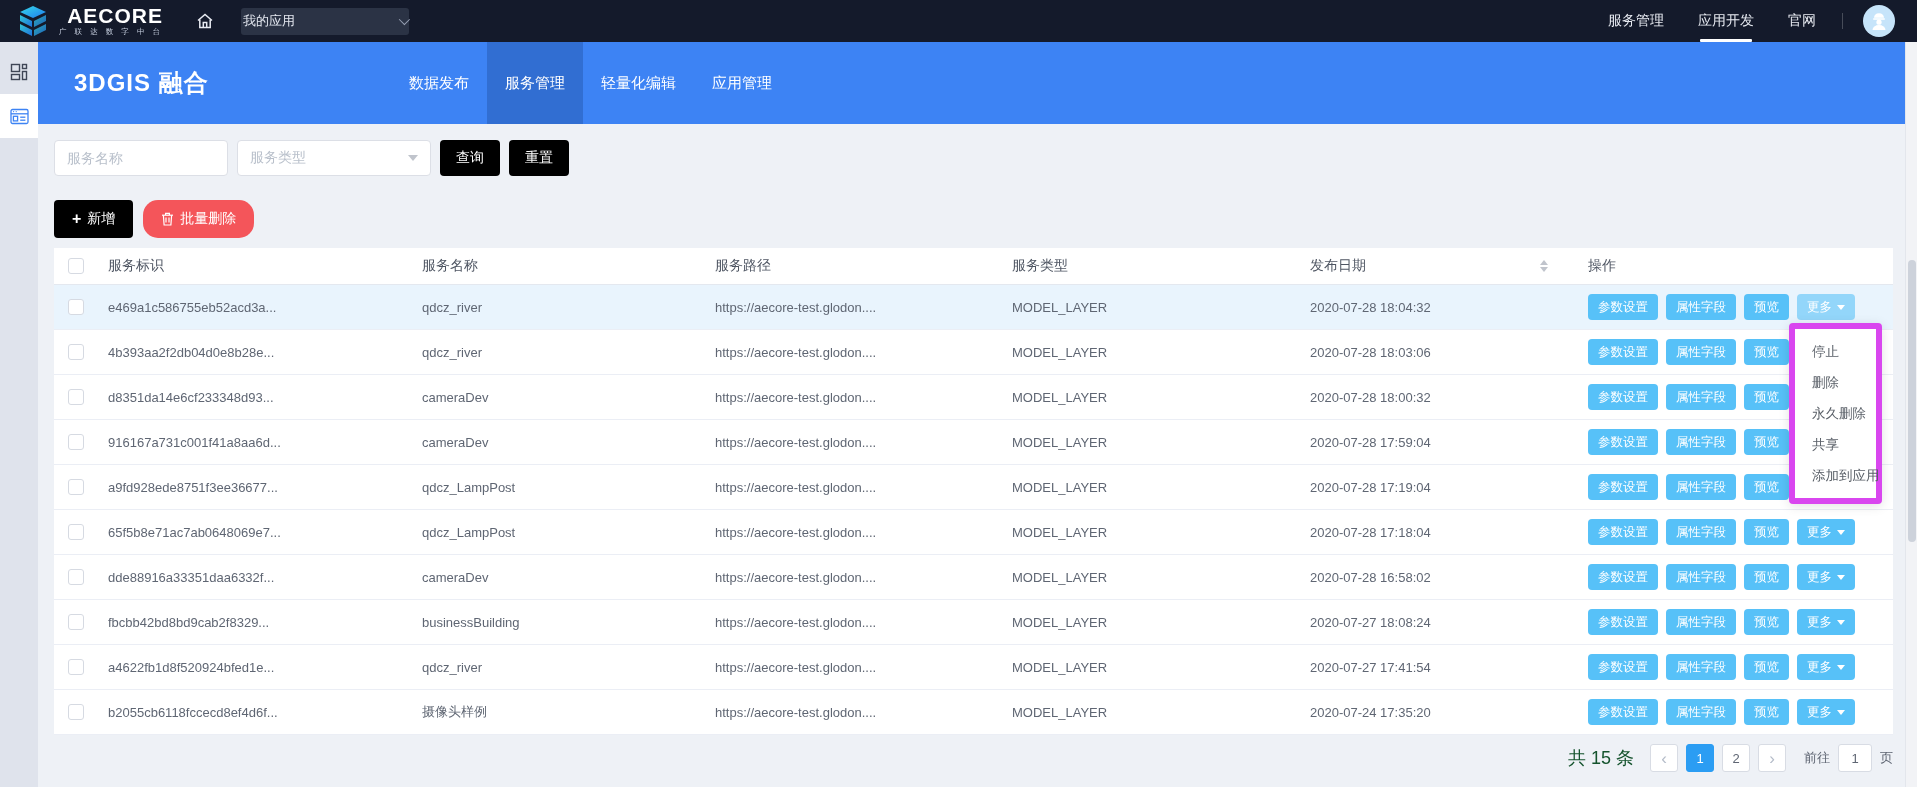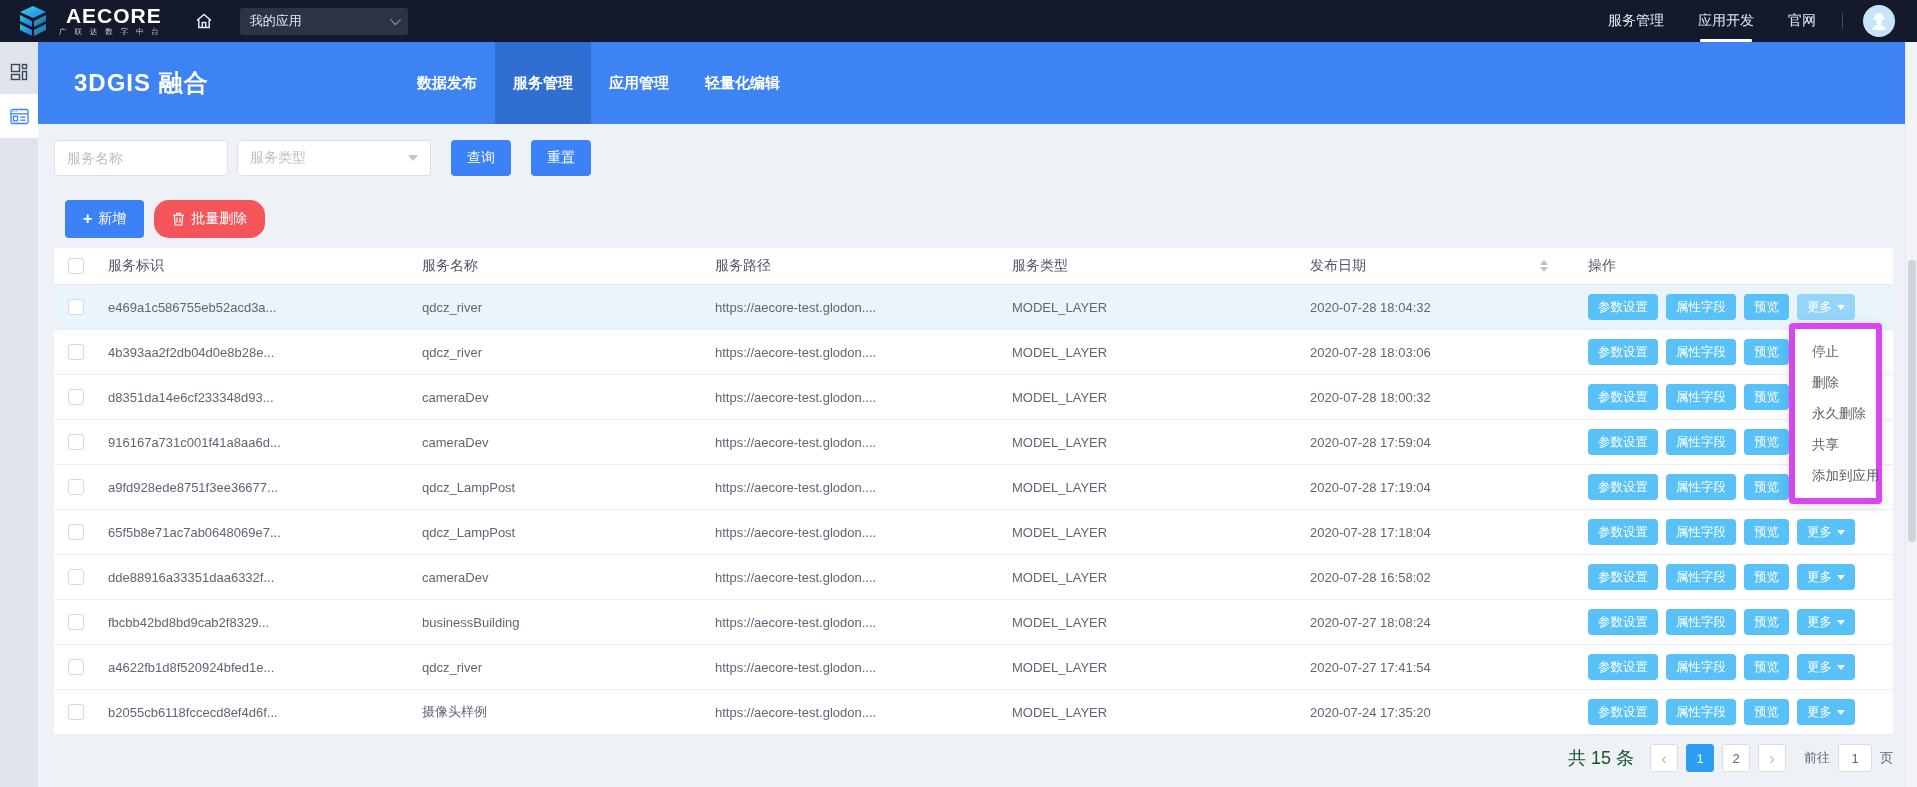--- a/index.html
+++ b/index.html
@@ -9,26 +9,26 @@
     background:#eef1f6; position:relative; color:#5f6673;
   }
 
   
   .topbar {
     height:42px; background:#141a2b; display:flex; align-items:center;
     padding:0 22px 0 16px; position:relative; z-index:60;
   }
   .brand { display:flex; align-items:center; gap:9px; cursor:pointer;text-align:right; }
   .brand-name { color:#fff; font-size:21px; font-weight:800; letter-spacing:1px; line-height:20px; }
-  .brand-sub  { color:#c9d2e2; font-size:7.5px; letter-spacing:3px; margin-top:1px; white-space:nowrap;font-family:Liberation Serif, serif; }
+  .brand-sub  { color:#c9d2e2; font-size:7.5px; letter-spacing:3px; margin-top:1px; white-space:nowrap; }
   .home-btn { margin-left:32px; display:flex; align-items:center; cursor:pointer; }
   .ws-select {
     margin-left:26px; width:168px; height:27px; background:#2b3345; border-radius:3px;
     display:flex; align-items:center; justify-content:space-between;
-    padding:0 10px; color:#e3e7ef; font-size:13px; cursor:pointer;
+    padding:0 2px; color:#e3e7ef; font-size:13px; cursor:pointer;
   }
   .chev { width:8px; height:8px; border-right:1.5px solid #97a0b3; border-bottom:1.5px solid #97a0b3;
           transform:rotate(45deg) translateY(-2px); }
   .tspacer { flex:1; }
   .tnav { color:#e8ebf2; font-size:14px; margin-left:34px; cursor:pointer; position:relative;
           height:42px; display:flex; align-items:center; }
   .tnav.active::after { content:""; position:absolute; left:2px; right:2px; bottom:0;
           height:3px; background:#ffffff; border-radius:1px; }
   .tdivider { width:1px; height:16px; background:rgba(255,255,255,.22); margin:0 20px 0 26px; }
   .avatar { width:32px; height:32px; border-radius:50%; background:#c6e4fa;
@@ -37,21 +37,21 @@
   
   .app-body { display:flex; height:745px; }
   .sidebar { width:38px; background:#dfe3ec; padding-top:8px; flex:none; }
   .side-item { height:44px; display:flex; align-items:center; justify-content:center; cursor:pointer; }
   .side-item.active { background:#ffffff; }
   .main { flex:1; display:flex; flex-direction:column; min-width:0; }
 
   
   .page-header { height:82px; background:#3d83f4; position:relative; display:flex; align-items:center; flex:none;text-align:center; }
   .ph-title { color:#fff; font-size:24px; font-weight:bold; letter-spacing:1px; margin-left:36px; }
-  .ph-tabs { position:absolute; left:361px; top:0; height:100%; display:flex;font-weight:bold; }
+  .ph-tabs { position:absolute; left:353px; top:0; height:100%; display:flex; }
   .ph-tab { padding:0 18px; height:100%; display:flex; align-items:center;
             color:#fff; font-size:15px; cursor:pointer; white-space:nowrap; }
   .ph-tab.active { background:rgba(9,38,92,.22); }
 
   
   .content { flex:1; padding:0 24px 0 16px; }
 
   .filter-row { margin-top:16px; display:flex; gap:9px; align-items:center; }
   .f-input, .f-select, .f-date {
     height:36px; background:#fff; border:1px solid #dcdfe6; border-radius:4px;
@@ -61,21 +61,21 @@
   .f-input input { border:none; outline:none; width:100%; font-size:14px; color:#5f6673;
                    font-family:inherit; background:transparent; }
   .f-input input::placeholder { color:#b9c0cb; }
   .f-select { width:194px; justify-content:space-between; cursor:pointer; }
   .f-date   { width:226px; justify-content:space-between; cursor:pointer; }
   .ph-text { color:#b9c0cb; }
   .sel-caret { width:0; height:0; border-left:5px solid transparent; border-right:5px solid transparent;
                border-top:6px solid #c0c4cc; }
   .btn { height:36px; border:none; border-radius:4px; color:#fff; font-size:14px;
          padding:0 16px; cursor:pointer; font-family:inherit; display:flex; align-items:center; gap:6px; }
-  .btn-primary { background:#3b82f6;margin-left:11px; }
+  .btn-primary { background:#000000; }
   .btn-danger  { background:#f4555a;border-radius:15px; }
 
   .toolbar-row { margin-top:24px; display:flex; gap:10px; }
   .toolbar-row .btn { height:38px; padding:0 18px; }
   .plus-glyph { font-size:16px; font-weight:bold; line-height:1; }
 
   
   .table-card { margin-top:10px; background:#fff; }
   .trow { display:grid; grid-template-columns:54px 314px 293px 297px 298px 266px 1fr;
           align-items:center; height:45px; border-bottom:1px solid #ebeef5; }
@@ -207,22 +207,22 @@
       </svg>
     </div>
   </div>
 
   <div class="main">
     <div class="page-header">
       <div class="ph-title">3DGIS 融合</div>
       <div class="ph-tabs">
         <div class="ph-tab">数据发布</div>
         <div class="ph-tab active">服务管理</div>
+        <div class="ph-tab">轻量化编辑</div>
         <div class="ph-tab">应用管理</div>
-        <div class="ph-tab">轻量化编辑</div>
       </div>
     </div>
 
     <div class="content">
 
       <div class="filter-row">
         <div class="f-input">
           <input type="text" placeholder="服务名称" style="">
         </div>
         <div class="f-select">

